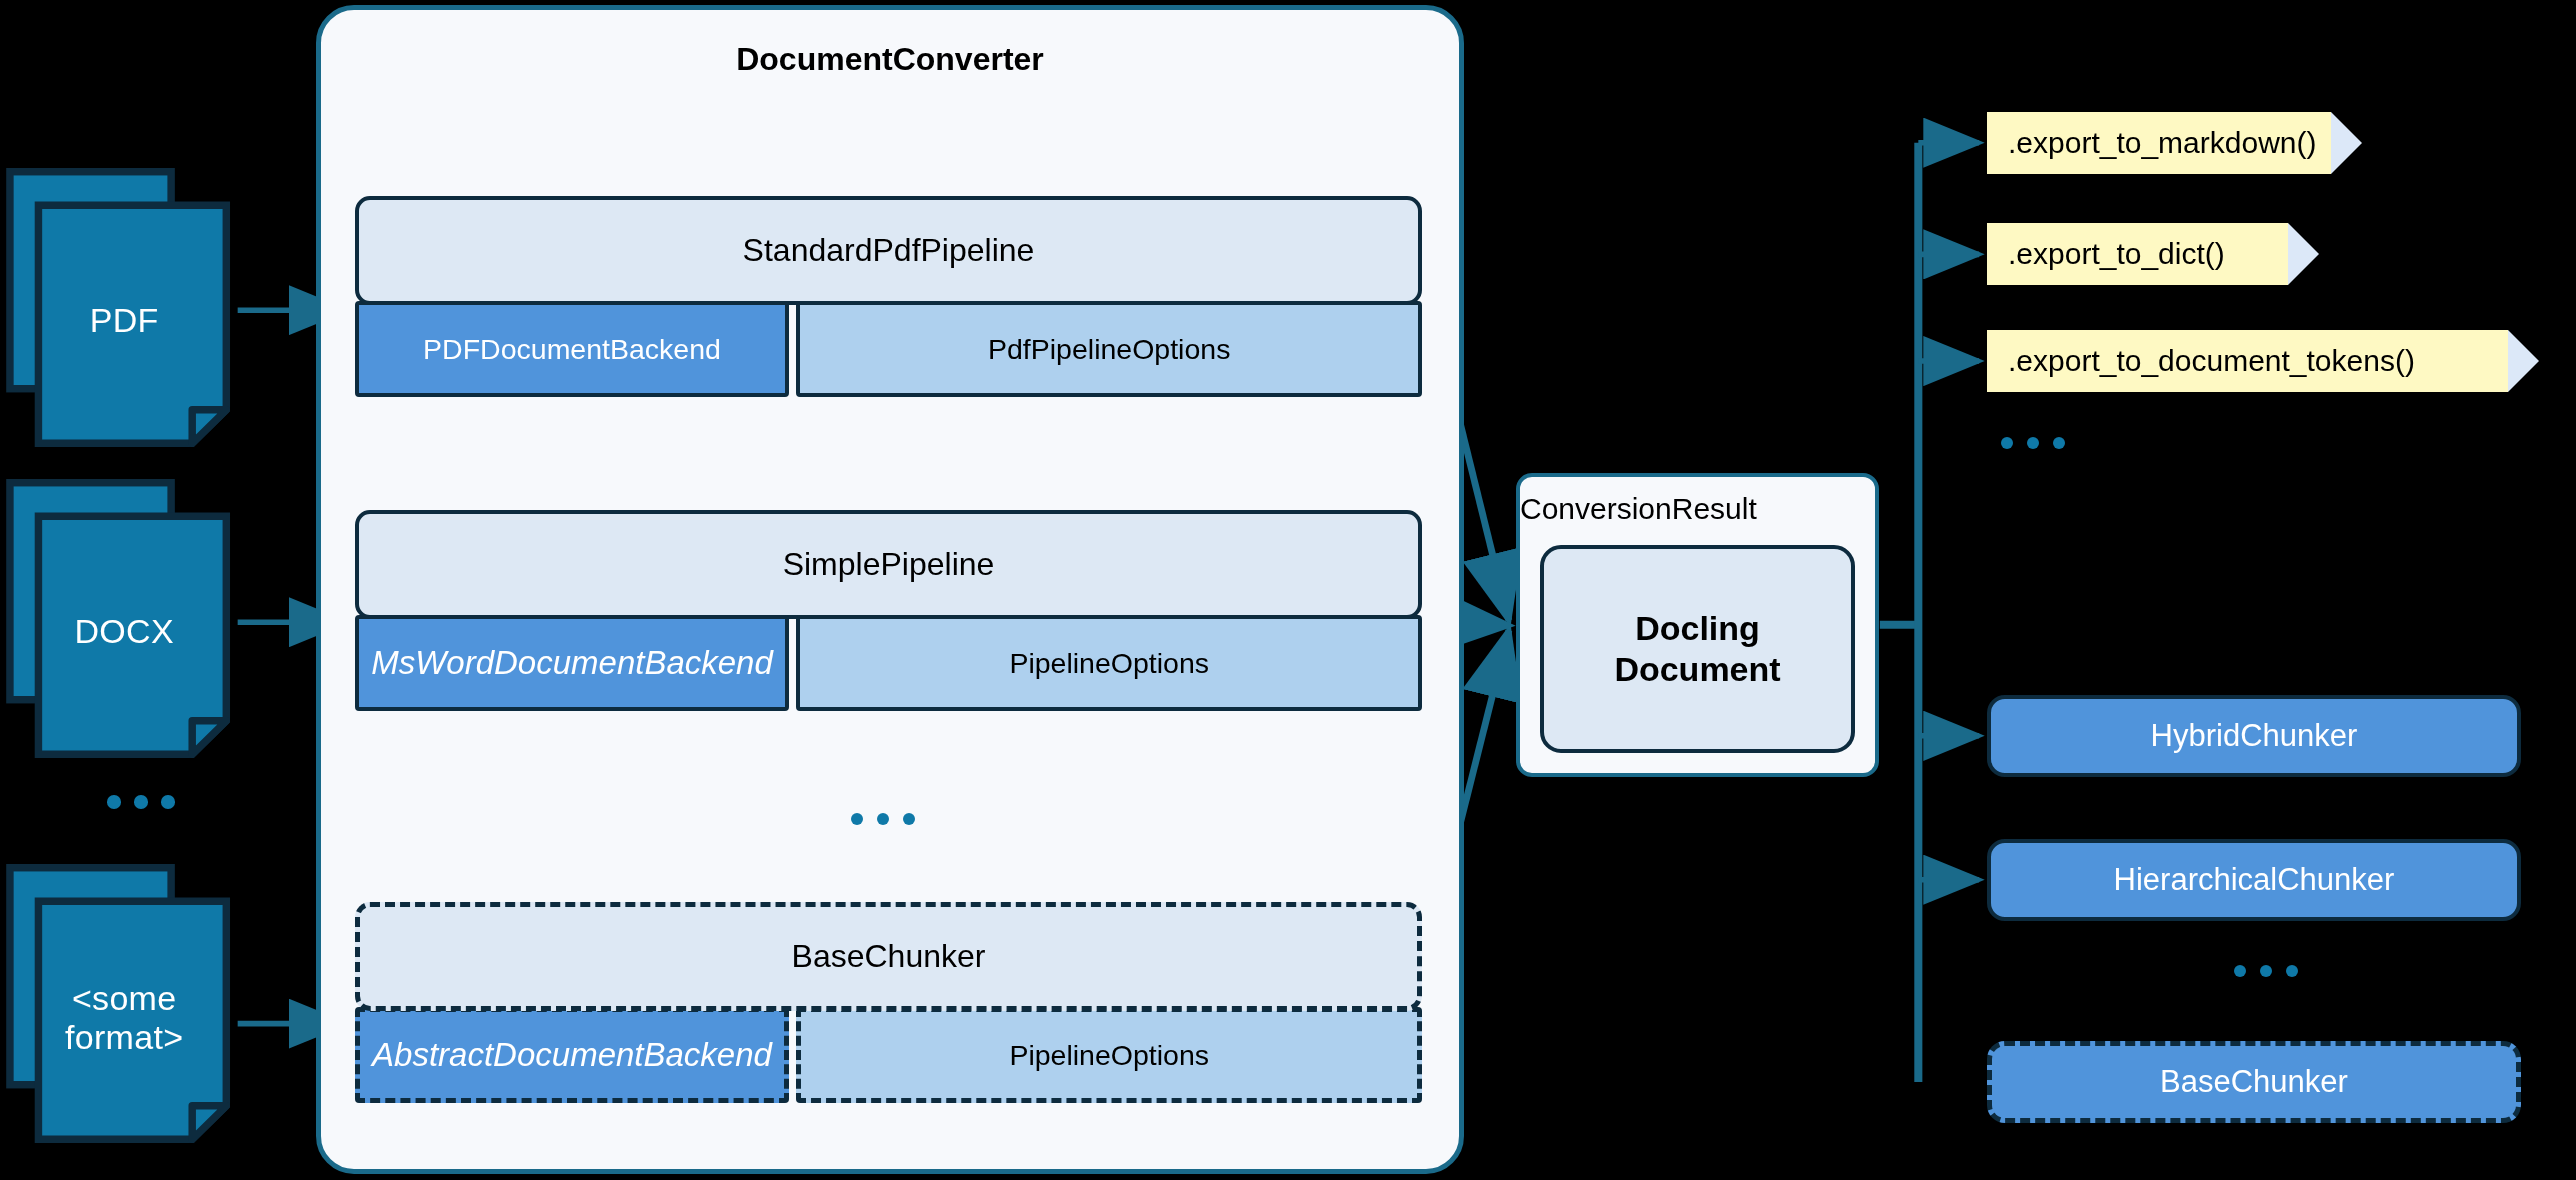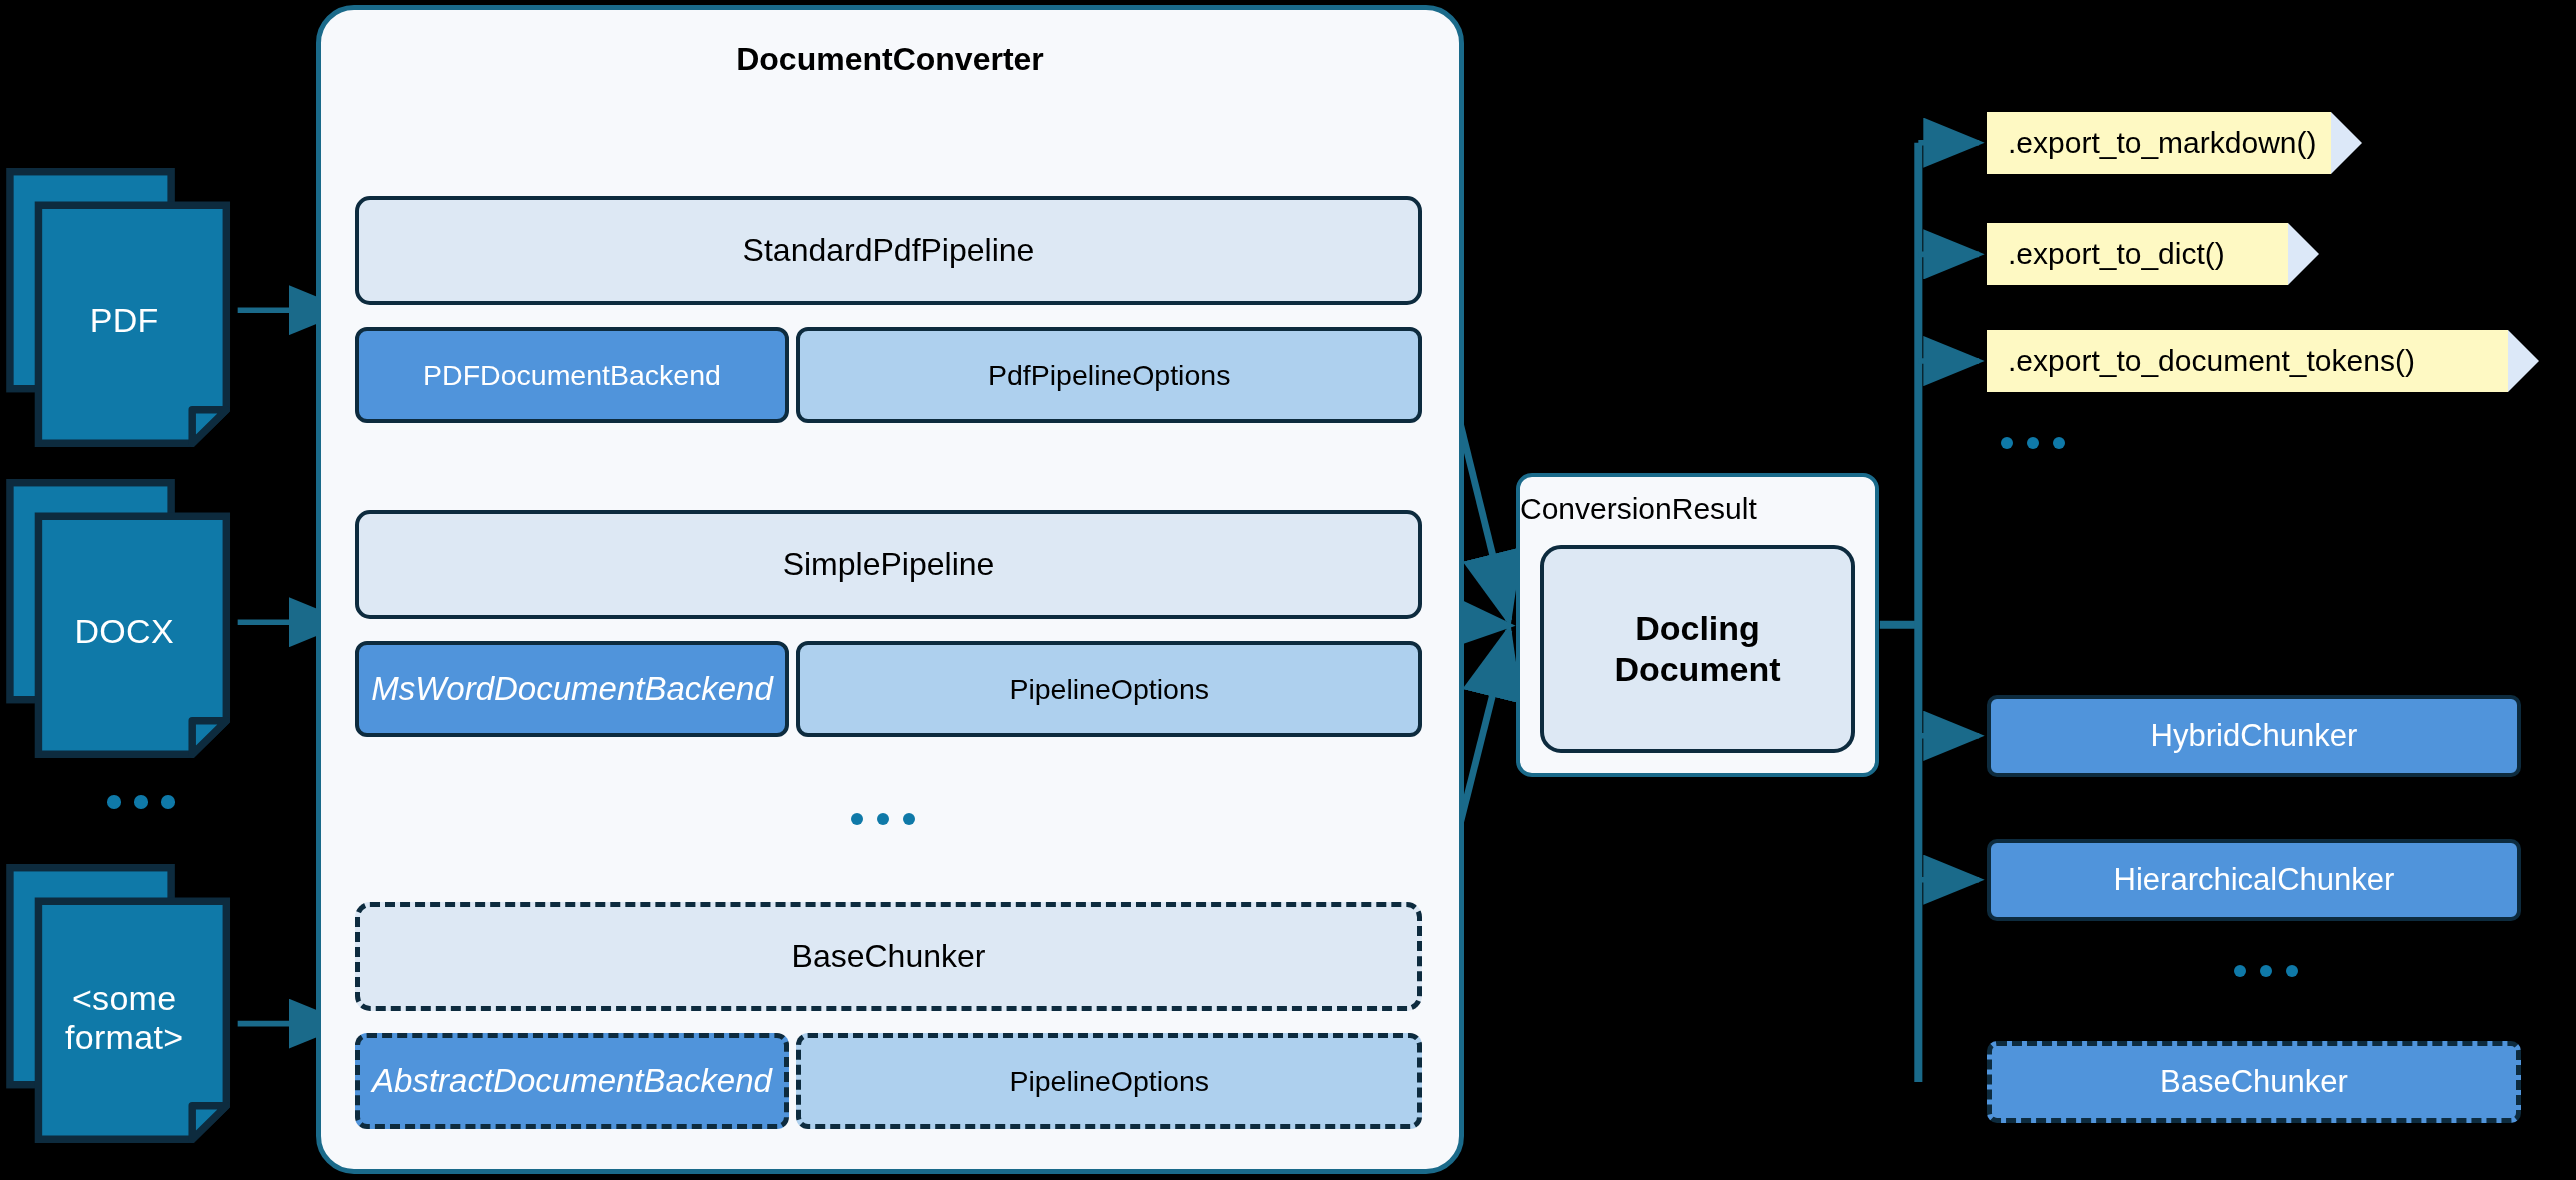--- a/index.html
+++ b/index.html
@@ -41,23 +41,23 @@
 
   
   .pipeline-group{ position:absolute; left:34px; width:1067px; }
   .pipeline-head{
     height:109px; background:#dde8f4; border:4.3px solid #0d2b3e;
     border-radius:15px; display:flex; align-items:center; justify-content:center;
     font-size:32px; color:#000; position:relative; z-index:2;
   }
   .pipeline-row{ display:flex; margin-top:-3.7px; position:relative; z-index:1; }
   .chip{
-    height:96px; border:4.3px solid #0d2b3e; border-radius:12px;
+    height:96px; border:4.3px solid #0d2b3e; border-radius:4px;
     display:flex; align-items:center; justify-content:center; text-align:center;
-    font-size:28.5px; padding:0 7.4px;margin-top:26px;
+    font-size:28.5px; padding:0 7.4px;
   }
   .chip.backend{ width:434px; background:#5094db; color:#ffffff; }
   .chip.options{ flex:1; margin-left:7.4px; background:#aed0ee; color:#000000; }
   .chip.backend.narrow{ font-size:33px;font-style:italic; }
 
   
   .pipeline-group.dashed .pipeline-head,
   .pipeline-group.dashed .chip{ border-style:dashed; border-width:5px; }
 
   
@@ -84,21 +84,21 @@
   }
   .export-chip::after{
     content:""; position:absolute; right:-31px; top:0;
     border-top:31px solid transparent; border-bottom:31px solid transparent;
     border-left:31px solid #dce8f8;
   }
 
   
   .chunker{
     position:absolute; left:1987px; width:534px; height:82px;
-    background:#5094db; border:4.3px solid #0d2b3e; border-radius:10px;
+    background:#5094db; border:4.3px solid #0d2b3e; border-radius:18px;
     display:flex; align-items:center; justify-content:center;
     color:#ffffff; font-size:31px;
   }
   .chunker.dashed{ border-style:dashed; border-width:5px; }
 </style>
 </head>
 <body>
 
 <div id="stage">
 

